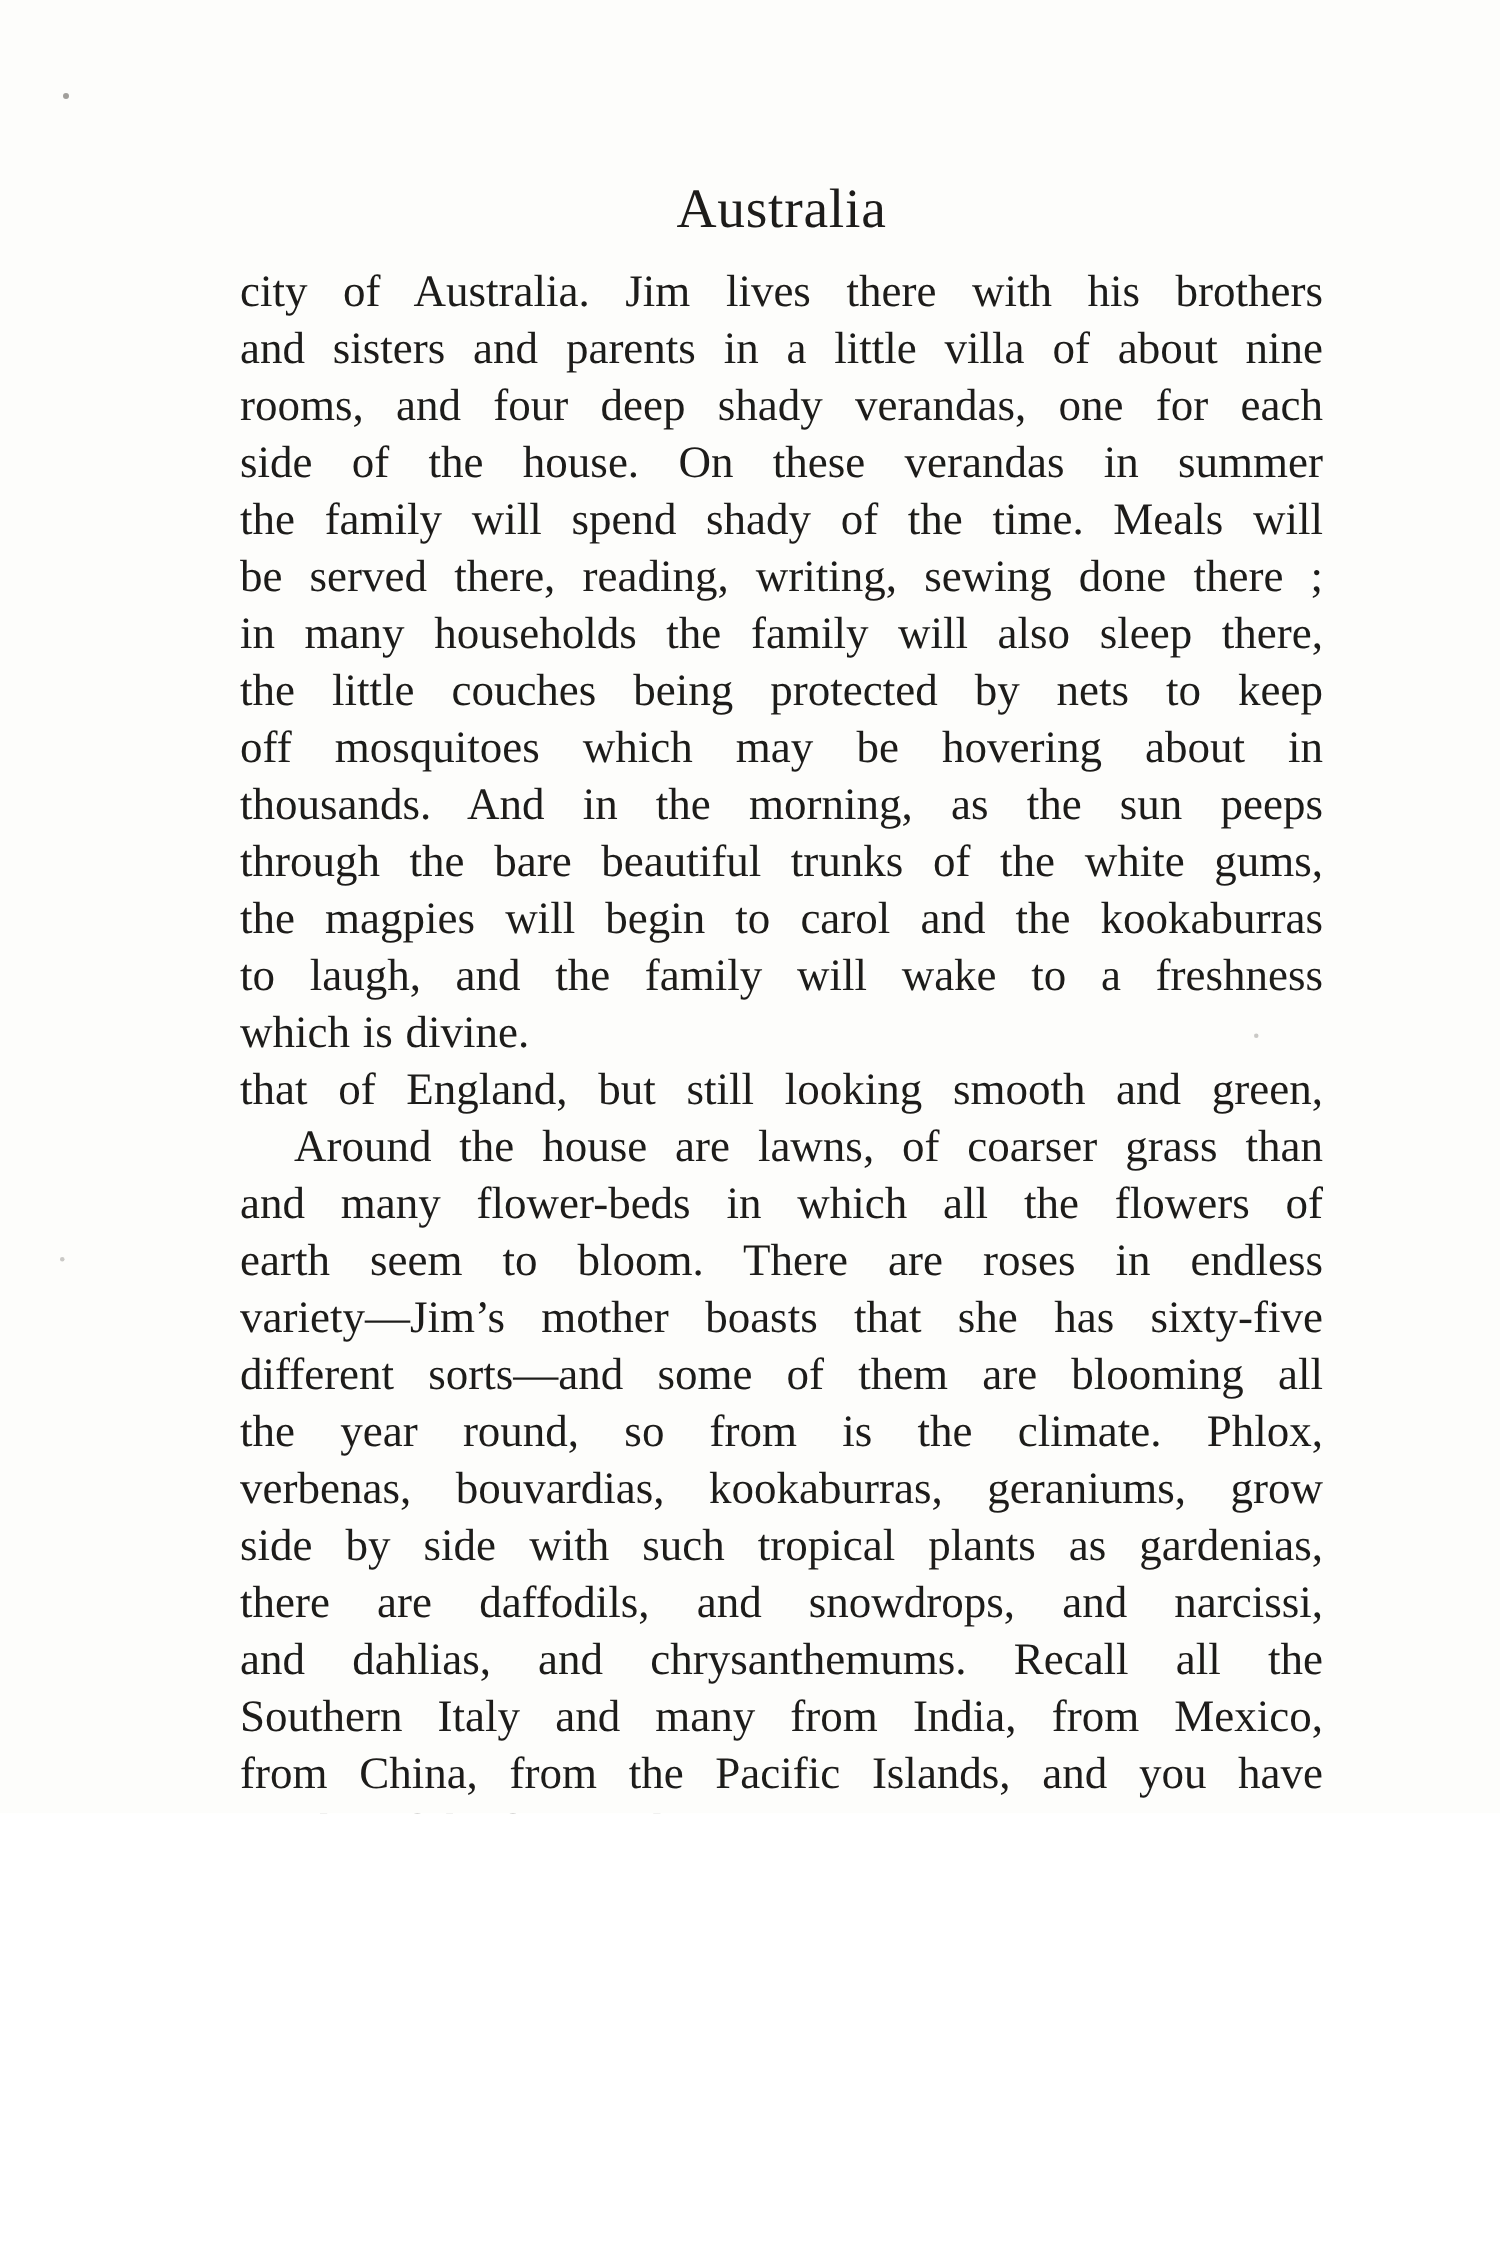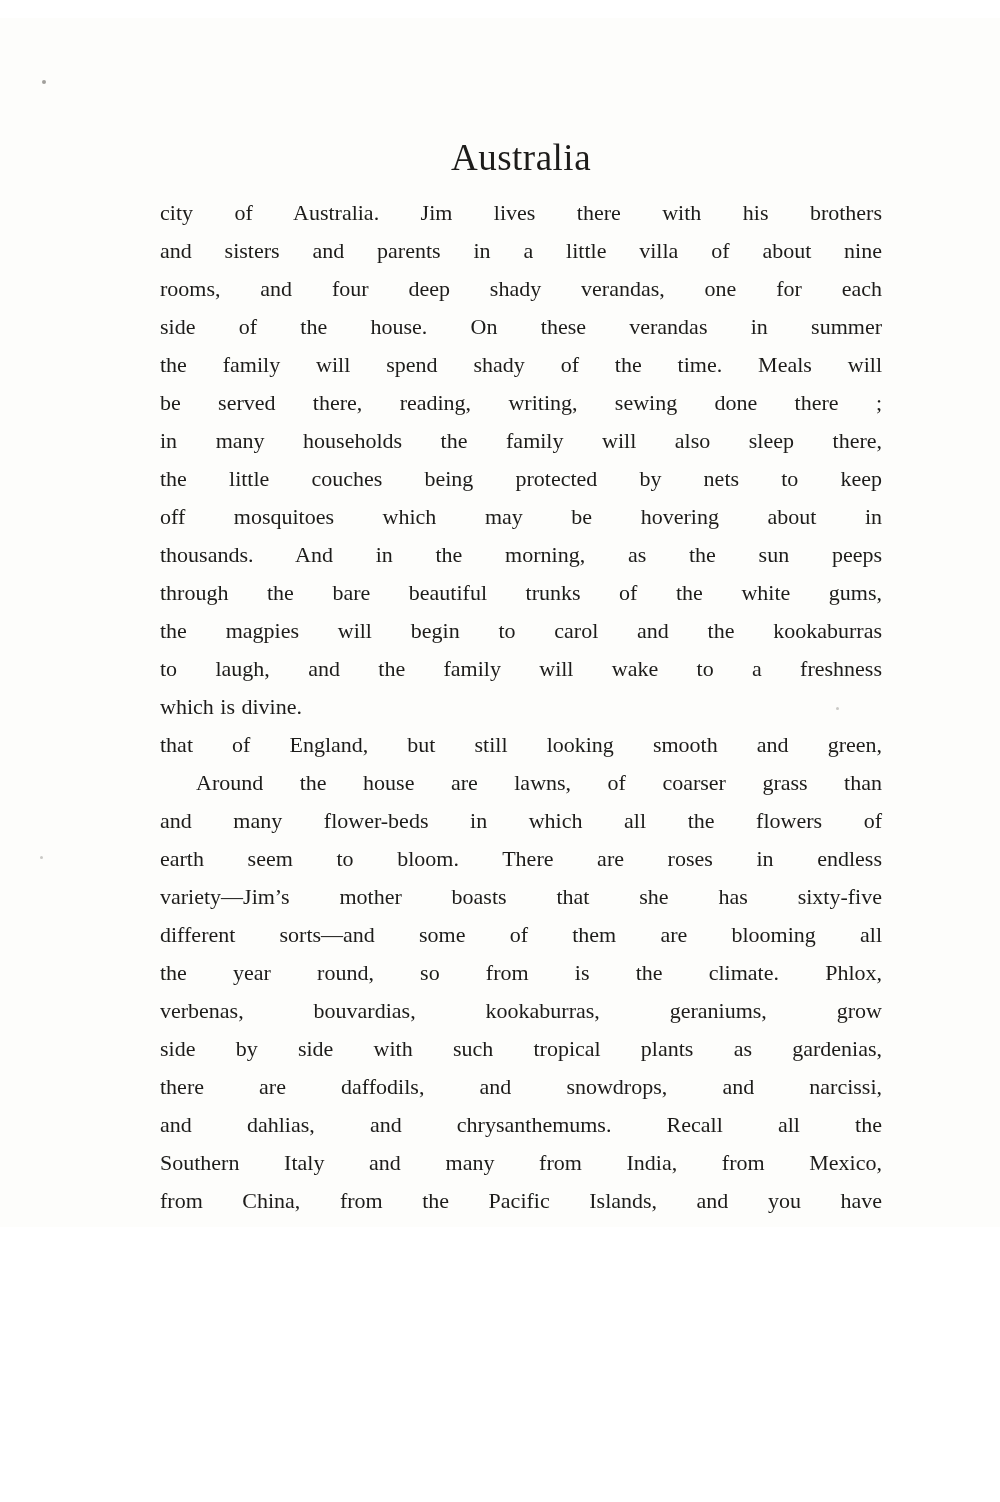--- a/index.html
+++ b/index.html
@@ -8,21 +8,20 @@
     background: #ffffff;
   }
   .page {
     position: relative;
     width: 1000px;
     height: 1209px;
     background: #fdfdfb;
     font-family: "Liberation Serif", "DejaVu Serif", serif;
     color: #1d1c1a;
     overflow: hidden;
-    margin-top: 18px;
   }
   .header {
     position: absolute;
     top: 118px;
     left: 160px;
     width: 722px;
     margin: 0;
     text-align: center;
     font-size: 37px;
     font-weight: normal;
@@ -31,21 +30,21 @@
   .body-text {
     position: absolute;
     top: 176px;
     left: 160px;
     width: 722px;
   }
   .paragraph {
     margin: 0;
   }
   .line {
-    font-size: 22px;
+    font-size: 30px;
     line-height: 38px;
     text-align: justify;
     text-align-last: justify;
     white-space: normal;
     word-spacing: 1px;
   }
   .line.last {
     text-align-last: left;
   }
   .line.indent {

